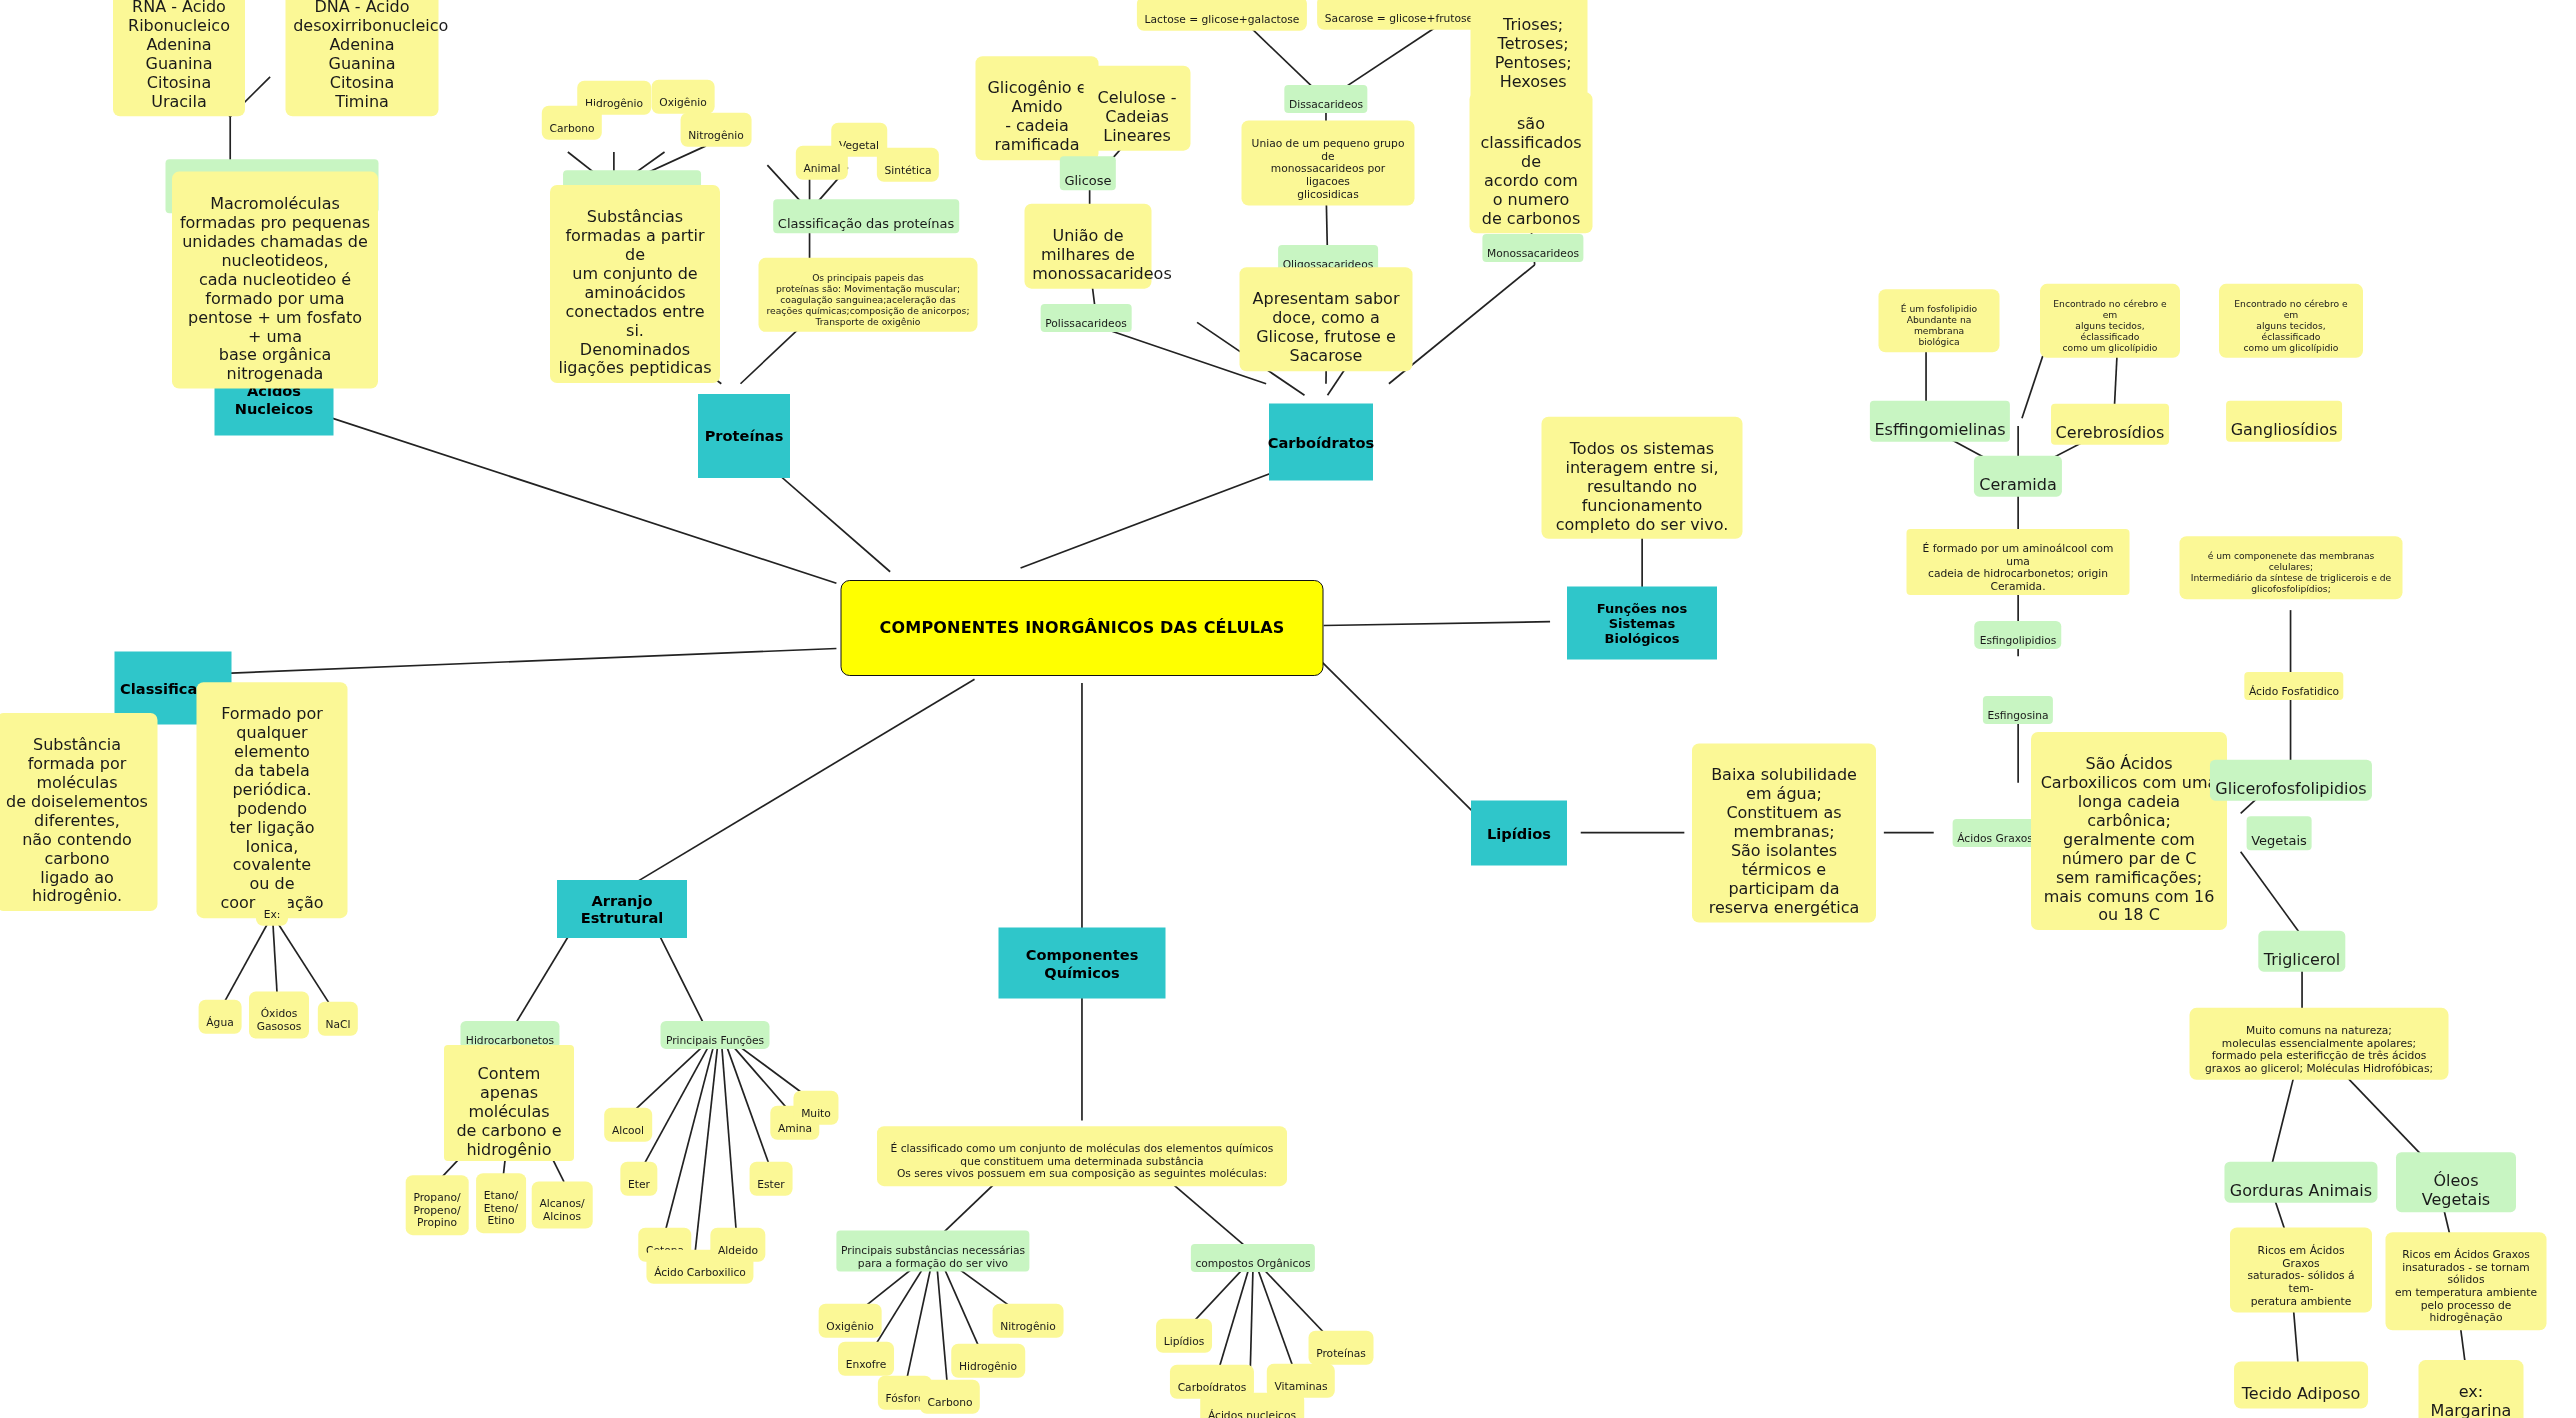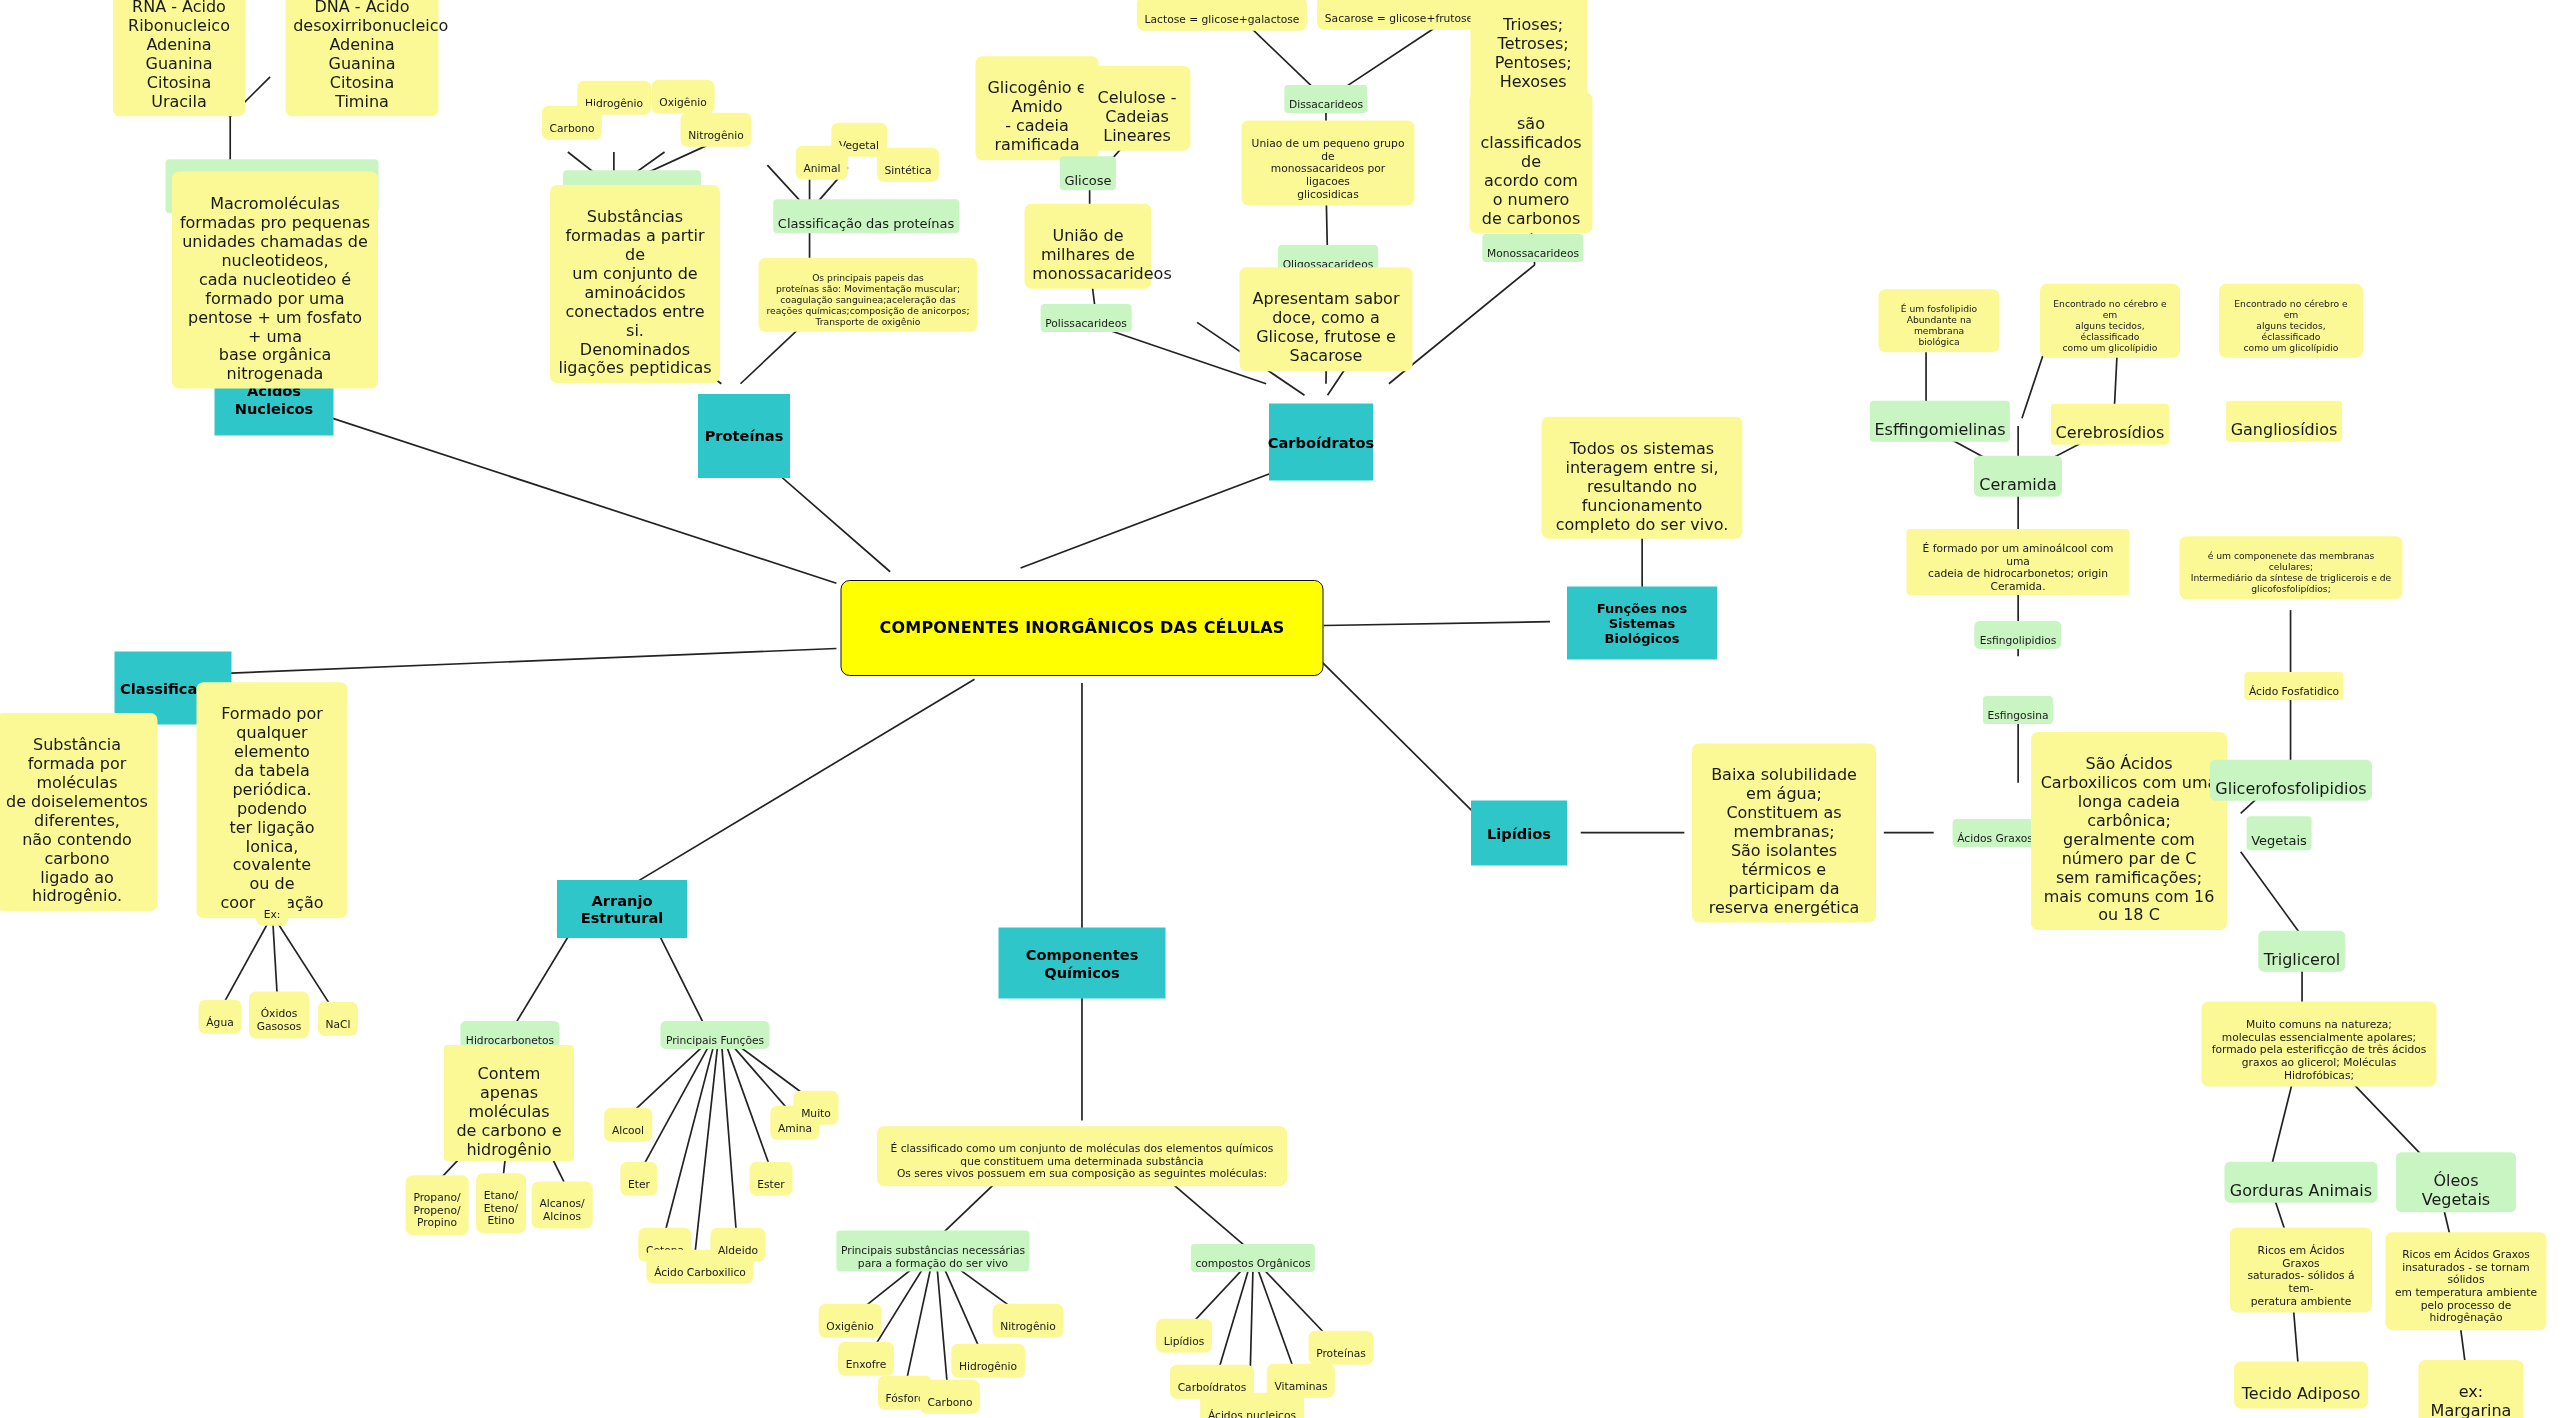--- a/index.html
+++ b/index.html
@@ -370,21 +370,21 @@
   <span>Ácido Fosfatidico</span>
 </div>
 <div class="node yellow xs" style="left:2291px; top:568px; width:223px;">
   <span>é um componenete das membranas celulares;
 Intermediário da síntese de triglicerois e de
 glicofosfolipídios;</span>
 </div>
 <div class="node green sm" style="left:2302px; top:951px;">
   <span>Triglicerol</span>
 </div>
-<div class="node yellow md" style="left:2319px; top:1044px; width:235px;">
+<div class="node yellow md" style="left:2319px; top:1044px; width:259px;">
   <span>Muito comuns na natureza;
 moleculas essencialmente apolares;
 formado pela esterificção de três ácidos
 graxos ao glicerol; Moléculas Hidrofóbicas;</span>
 </div>
 <div class="node green sm" style="left:2301px; top:1182px;">
   <span>Gorduras Animais</span>
 </div>
 <div class="node green sm" style="left:2456px; top:1182px;">
   <span>Óleos Vegetais</span>

